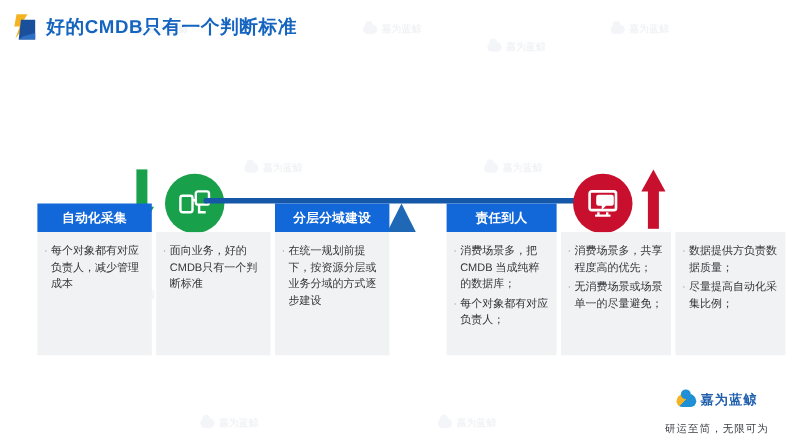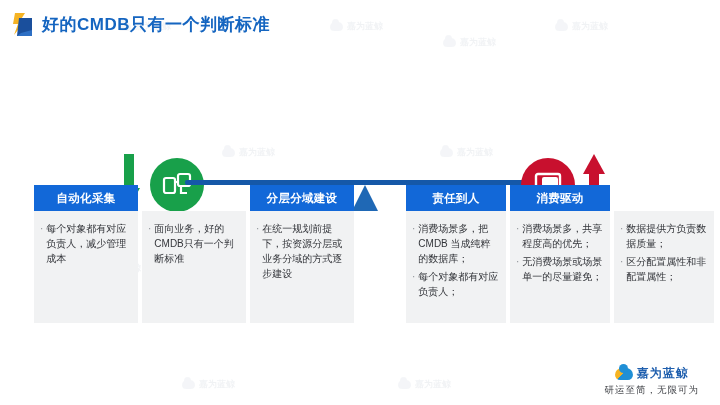--- a/index.html
+++ b/index.html
@@ -111,21 +111,21 @@
   .footer-cloud{
     width:18px;height:12px;border-radius:8px 8px 6px 6px;
     background:linear-gradient(135deg,#f5b323 0%,#f5b323 45%,#1f8fd6 45%,#1f8fd6 100%);
     position:relative;flex:none;
   }
   .footer-cloud::before{
     content:"";position:absolute;left:4px;top:-4px;width:9px;height:9px;
     border-radius:50%;background:#1f8fd6;
   }
   .footer-name{font-size:12px;font-weight:bold;color:#1f5fae;letter-spacing:1px;}
-  .footer-tag{font-size:9.5px;color:#3b3d42;margin-top:2px;letter-spacing:1px;}
+  .footer-tag{font-size:9.5px;color:#3b3d42;margin-top:12px;letter-spacing:1px;}
 </style>
 </head>
 <body>
 
 <div class="slide">
 
   <div id="watermark-layer">
       <div class="wm" style="left: 118px; top: 20px;">
         <span class="wmc"></span>
         <span>嘉为蓝鲸</span>
@@ -256,41 +256,40 @@
             <span class="dot">·</span>
             <span class="txt">消费场景多，把 CMDB 当成纯粹的数据库；</span>
           </div>
           <div class="bullet">
             <span class="dot">·</span>
             <span class="txt">每个对象都有对应负责人；</span>
           </div>
         </div>
       </div>
       <div class="col">
-        <div class="col-head">消费驱动</div>
         <div class="col-body">
           <div class="bullet">
             <span class="dot">·</span>
             <span class="txt">消费场景多，共享程度高的优先；</span>
           </div>
           <div class="bullet">
             <span class="dot">·</span>
             <span class="txt">无消费场景或场景单一的尽量避免；</span>
           </div>
         </div>
       </div>
       <div class="col">
         <div class="col-body">
           <div class="bullet">
             <span class="dot">·</span>
             <span class="txt">数据提供方负责数据质量；</span>
           </div>
           <div class="bullet">
             <span class="dot">·</span>
-            <span class="txt">区分配置属性和非配置属性；</span>
+            <span class="txt">尽量提高自动化采集比例；</span>
           </div>
         </div>
       </div>
     </div>
 
   <div class="footer">
     <div class="footer-brand">
       <span class="footer-cloud"></span>
       <span class="footer-name">嘉为蓝鲸</span>
     </div>

